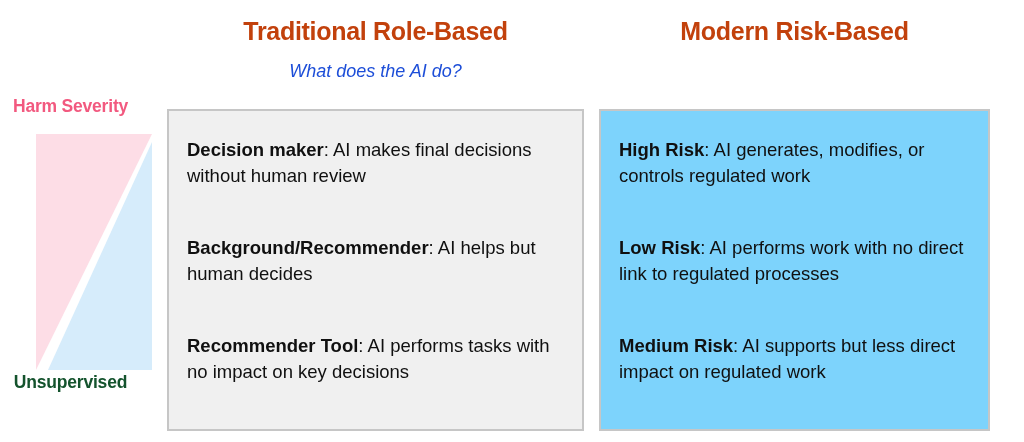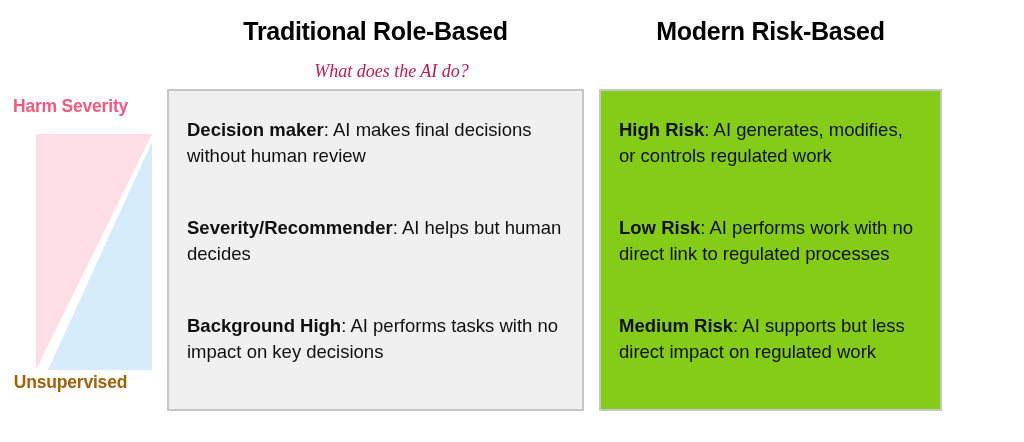--- a/index.html
+++ b/index.html
@@ -65,51 +65,50 @@
   }
 
   
   .column {
     position: absolute;
     top: 0;
     height: 442px;
   }
 
   .column-left  { left: 167px; width: 417px; }
-  .column-right { left: 599px; width: 343px; }
+  .column-right { left: 599px; width: 391px; }
 
   .col-title {
     position: absolute;
     top: 16px;
     left: 0;
     width: 100%;
     text-align: center;
     font-size: 25px;
     font-weight: bold;
-    color: #000000;
+    color: #c2410c;
     letter-spacing: -0.3px;
     line-height: 30px;
   }
 
   .col-subtitle {
     position: absolute;
     top: 60px;
-    left: 16px;
+    left: 0;
     width: 100%;
     text-align: center;
     font-size: 18px;
     font-style: italic;
-    color: #be185d;
+    color: #1d4ed8;
     line-height: 22px;
-    font-family: Liberation Serif, serif;
   }
 
   .panel {
     position: absolute;
-    top: 89px;
+    top: 109px;
     left: 0;
     width: 100%;
     height: 322px;
     background: #F0F0F0;
     border: 2px solid #C6C6C6;
     padding: 26px 18px 20px 18px;
     display: flex;
     flex-direction: column;
     justify-content: flex-start;
   }
@@ -139,46 +138,46 @@
 
     <div class="triangle-stack">
       <svg class="tri" viewBox="0 0 116 236" preserveAspectRatio="none">
         <polygon id="tri-harm" points="0,0 116,0 0,236" fill="#FDDDE6"></polygon>
       </svg>
       <svg class="tri" viewBox="0 0 116 236" preserveAspectRatio="none">
         <polygon id="tri-auto" points="116,8 116,236 12,236" fill="#D6ECFB"></polygon>
       </svg>
     </div>
 
-    <div class="axis-label axis-label-bottom" style="color: #a16207;">
+    <div class="axis-label axis-label-bottom" style="color: #14532d;">
       <span>Unsupervised</span><br>
     </div>
   </div>
 
   <div class="column column-left">
     <div class="col-title">Traditional Role-Based</div>
     <div class="col-subtitle">What does the AI do?</div>
 
     <div class="panel" style="background: rgb(240, 240, 240); border-color: rgb(198, 198, 198);">
       <div class="panel-item">
         <span class="item-term">Decision maker</span><span class="item-desc">: AI makes final decisions without human review</span>
       </div>
       <div class="panel-item">
-        <span class="item-term">Severity/Recommender</span><span class="item-desc">: AI helps but human decides</span>
+        <span class="item-term">Background/Recommender</span><span class="item-desc">: AI helps but human decides</span>
       </div>
       <div class="panel-item">
-        <span class="item-term">Background High</span><span class="item-desc">: AI performs tasks with no impact on key decisions</span>
+        <span class="item-term">Recommender Tool</span><span class="item-desc">: AI performs tasks with no impact on key decisions</span>
       </div>
     </div>
   </div>
 
   <div class="column column-right">
     <div class="col-title">Modern Risk-Based</div>
 
-    <div class="panel" style="background: #84cc16; border-color: rgb(198, 198, 198);">
+    <div class="panel" style="background: #7dd3fc; border-color: rgb(198, 198, 198);">
       <div class="panel-item">
         <span class="item-term">High Risk</span><span class="item-desc">: AI generates, modifies, or controls regulated work</span>
       </div>
       <div class="panel-item">
         <span class="item-term">Low Risk</span><span class="item-desc">: AI performs work with no direct link to regulated processes</span>
       </div>
       <div class="panel-item">
         <span class="item-term">Medium Risk</span><span class="item-desc">: AI supports but less direct impact on regulated work</span>
       </div>
     </div>

